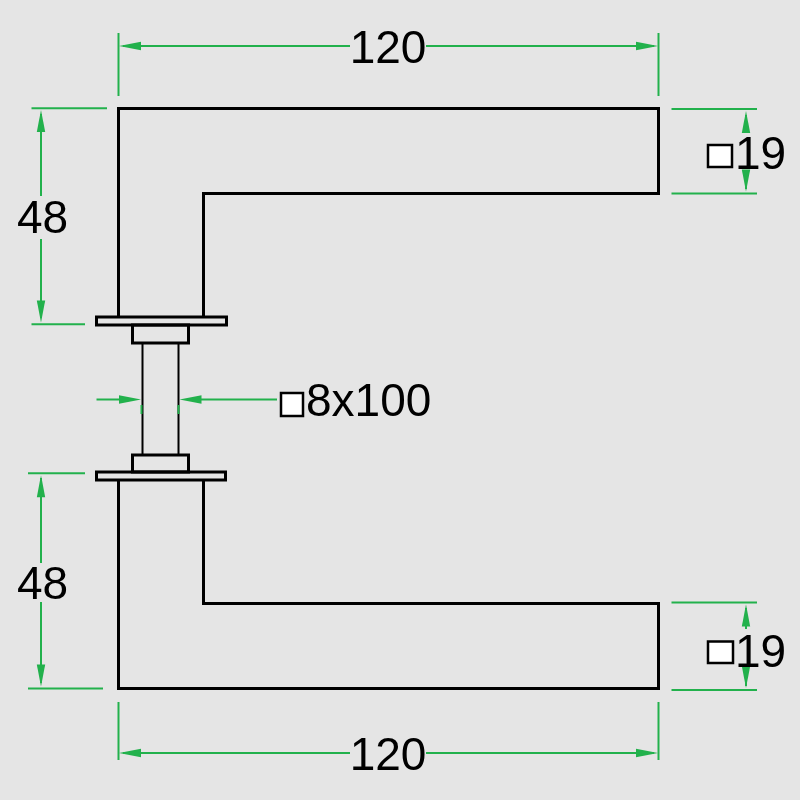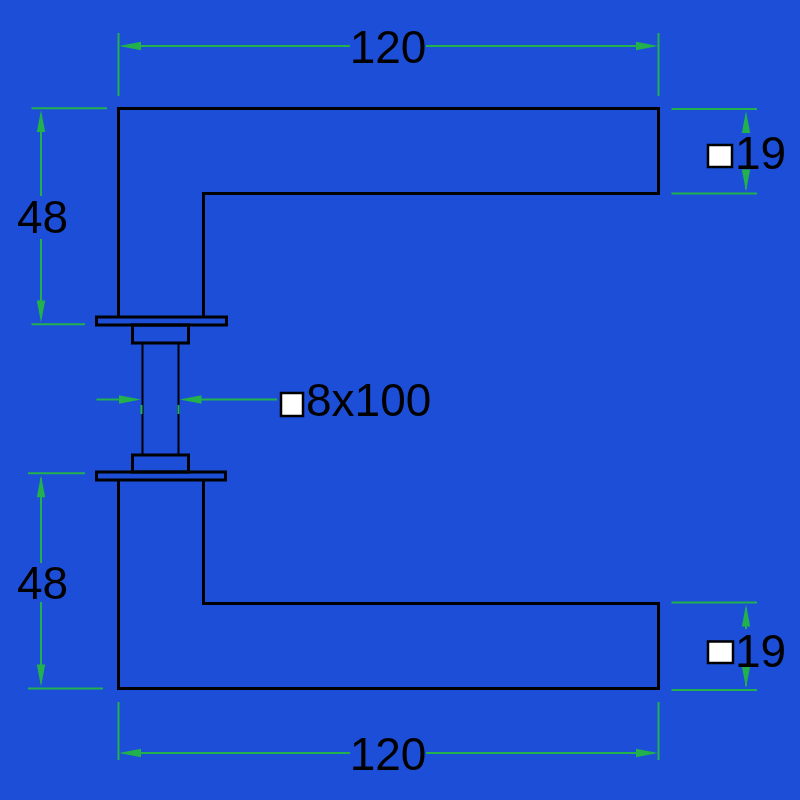--- a/index.html
+++ b/index.html
@@ -7,21 +7,21 @@
     padding: 0;
     background: #ffffff;
     width: 800px;
     height: 800px;
     overflow: hidden;
   }
   .drawing-wrap {
     width: 800px;
     height: 800px;
     position: relative;
-    background: #1d4ed8;
+    background: #e5e5e5;
   }
   svg {
     display: block;
   }
   .outline {
     fill: none;
     stroke: #000000;
     stroke-width: 3;
     stroke-linejoin: miter;
     stroke-miterlimit: 10;

